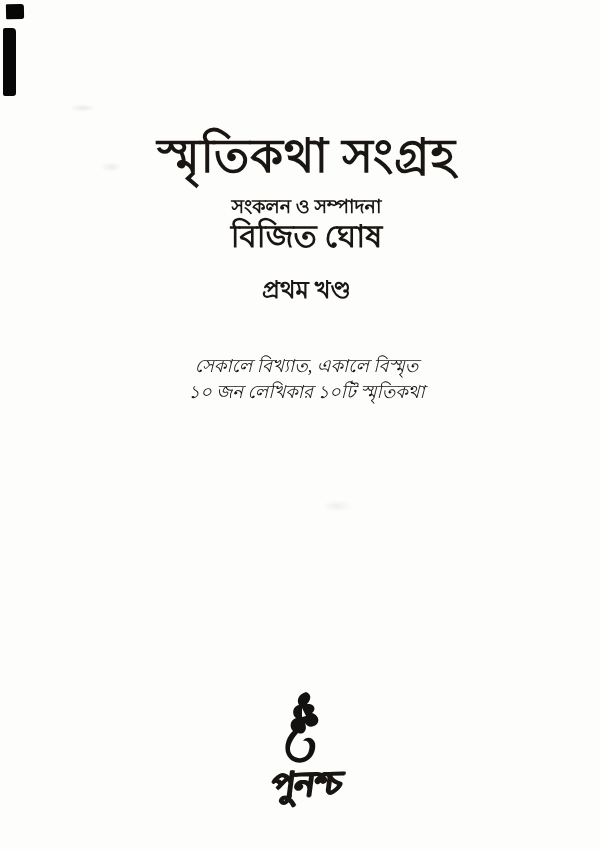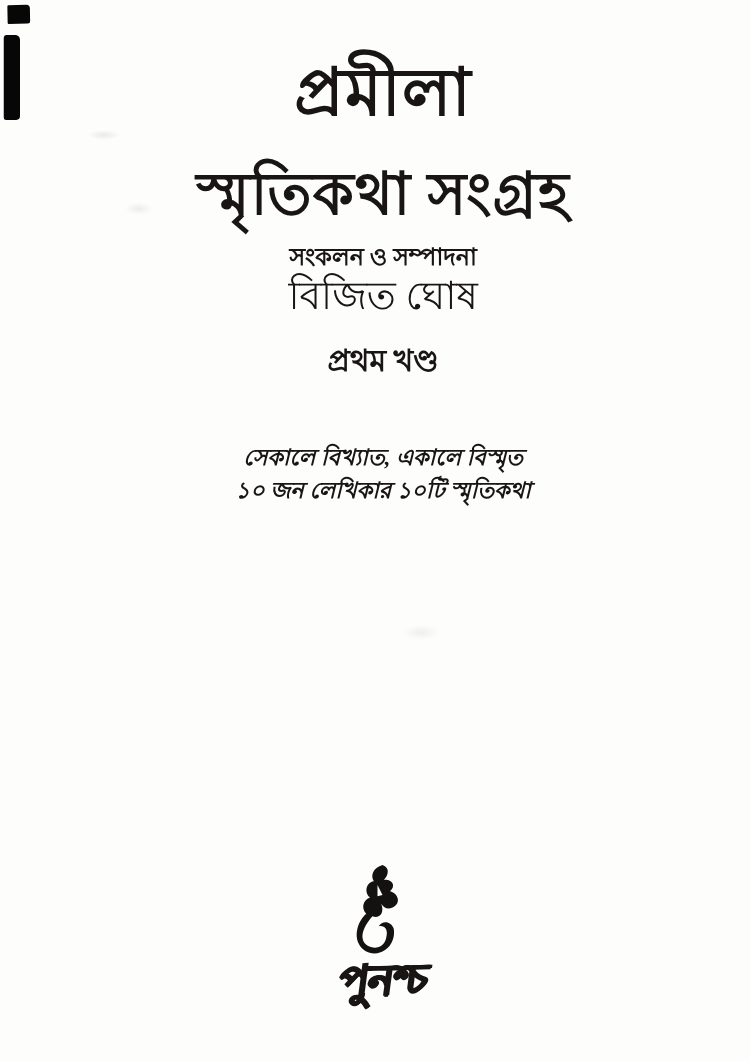--- a/index.html
+++ b/index.html
@@ -60,33 +60,33 @@
   .editor-role {
     top: 196px;
     font-size: 19px;
     line-height: 21px;
     font-weight: 700;
   }
   .editor-name {
     top: 217px;
     font-size: 31px;
     line-height: 40px;
-    font-weight: 400;
+    font-weight: 700;
   }
   .volume-label {
     top: 278px;
     font-size: 24px;
     line-height: 25px;
     font-weight: 700;
   }
   .tagline {
     top: 353px;
     font-size: 18px;
     line-height: 26px;
-    font-weight: 700;
+    font-weight: 400;
     font-style: italic;
   }
   .publisher-mark {
     position: absolute;
     left: 281px;
     top: 691px;
     width: 48px;
     height: 76px;
   }
   .publisher-logotype {
@@ -106,21 +106,20 @@
 
 <div class="page">
 
   <div class="artifact artifact-square"></div>
   <div class="artifact artifact-bar"></div>
 
   <div class="smudge smudge-a"></div>
   <div class="smudge smudge-b"></div>
   <div class="smudge smudge-c"></div>
 
-  <h1 class="centered title-line1">প্রমীলা</h1>
   <h1 class="centered title-line2">স্মৃতিকথা সংগ্রহ</h1>
 
   <div class="centered editor-role">সংকলন ও সম্পাদনা</div>
   <div class="centered editor-name">বিজিত ঘোষ</div>
 
   <div class="centered volume-label">প্রথম খণ্ড</div>
 
   <div class="centered tagline" style="top:353px">সেকালে বিখ্যাত, একালে বিস্মৃত</div>
   <div class="centered tagline" style="top:379px">১০ জন লেখিকার ১০টি স্মৃতিকথা</div>
 

